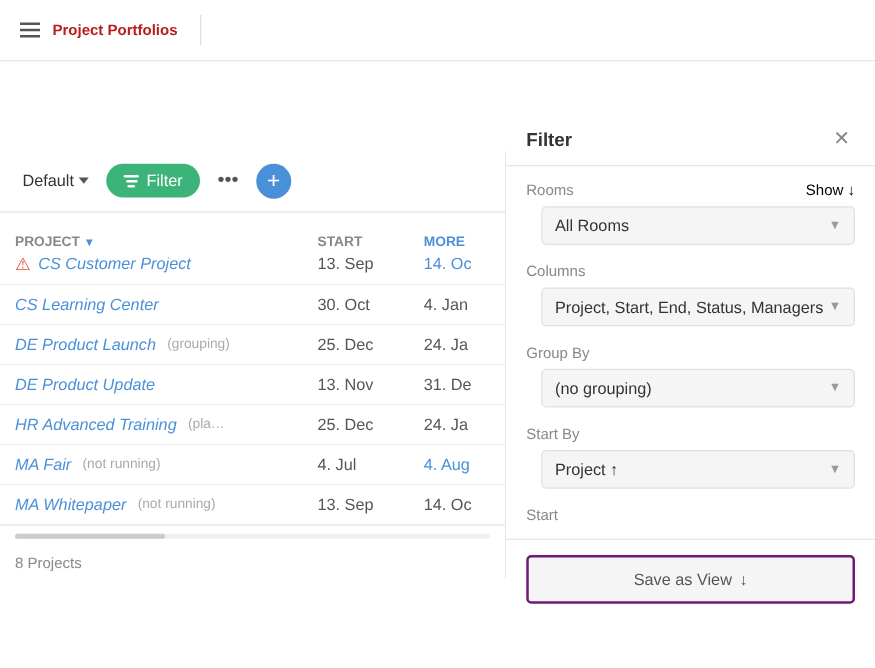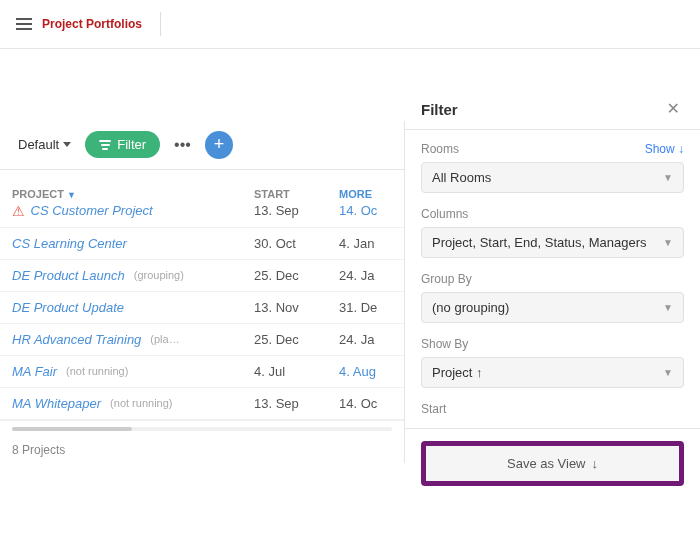--- a/index.html
+++ b/index.html
@@ -55,28 +55,28 @@
     .right-panel { width: 295px; display: flex; flex-direction: column; background: #fff; }
     .filter-header { display: flex; align-items: center; justify-content: space-between; padding: 14px 16px 10px; border-bottom: 1px solid #e5e5e5; }
     .filter-title { font-size: 15px; font-weight: 600; color: #333; }
     .close-btn { background: none; border: none; cursor: pointer; color: #888; font-size: 16px; line-height: 1; padding: 2px 4px; }
 
     .filter-body { flex: 1; overflow-y: auto; padding: 12px 16px; display: flex; flex-direction: column; gap: 14px; }
 
     .filter-section { display: flex; flex-direction: column; gap: 6px; }
     .filter-section-header { display: flex; align-items: center; justify-content: space-between; }
     .filter-label { font-size: 12px; color: #888; font-weight: 400; }
-    .show-link { font-size: 12px; color: #3b82f6; cursor: pointer; margin-left: 14px; }
-
-    .select-box { display: flex; align-items: center; justify-content: space-between; background: #f5f5f5; border: 1px solid #e0e0e0; border-radius: 4px; padding: 7px 10px; cursor: pointer; }
+    .show-link { font-size: 12px; color: #000000; cursor: pointer; margin-left: 14px; }
+
+    .select-box { display: flex; align-items: center; justify-content: space-between; background: #f5f5f5; border: 1px solid #e0e0e0; border-radius: 4px; padding: 7px 10px; cursor: pointer; margin-left: 12px; }
     .select-value { font-size: 13px; color: #333; }
     .select-arrow { color: #999; font-size: 10px; }
 
     .filter-footer { padding: 12px 16px; border-top: 1px solid #e5e5e5; }
-    .save-view-btn { width: 100%; display: flex; align-items: center; justify-content: center; gap: 6px; background: #f5f5f5; border: 5px solid #701a75; border-radius: 4px; padding: 10px; cursor: pointer; font-size: 13px; color: #555; font-weight: 500; }
+    .save-view-btn { width: 100%; display: flex; align-items: center; justify-content: center; gap: 6px; background: #f5f5f5; border: 2px solid #701a75; border-radius: 4px; padding: 10px; cursor: pointer; font-size: 13px; color: #555; font-weight: 500; }
   </style>
 </head>
 <body>
 
 <div class="header">
   <div class="hamburger">
     <span></span>
       <span></span>
       <span></span>
   </div>
@@ -231,21 +231,21 @@
           <span class="filter-label">Group By</span>
         </div>
         <div class="select-box">
           <span class="select-value">(no grouping)</span>
           <span class="select-arrow">▼</span>
         </div>
       </div>
 
       <div class="filter-section">
         <div class="filter-section-header">
-          <span class="filter-label">Show By</span>
+          <span class="filter-label">Start By</span>
         </div>
         <div class="select-box">
           <span class="select-value">Project ↑</span>
           <span class="select-arrow">▼</span>
         </div>
       </div>
 
       <div class="filter-section">
         <div class="filter-section-header">
           <span class="filter-label">Start</span>

